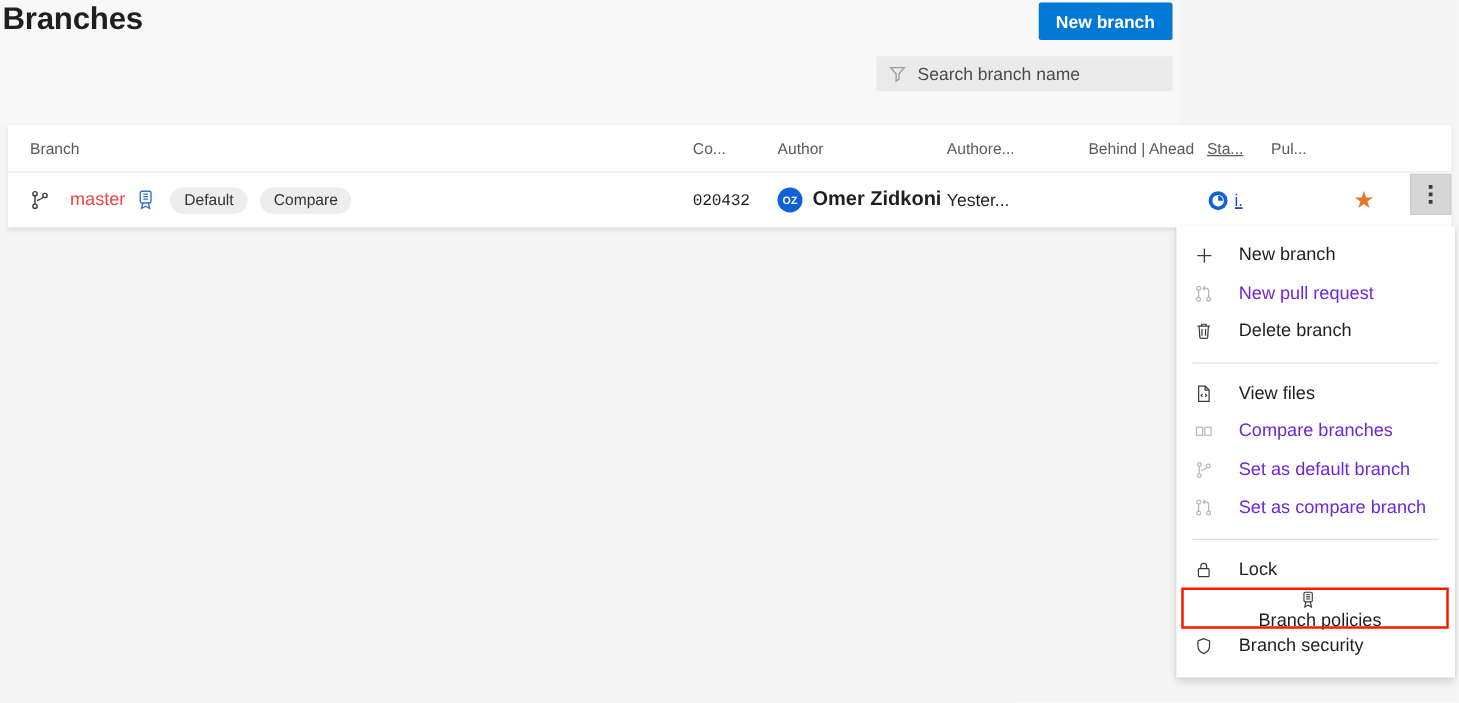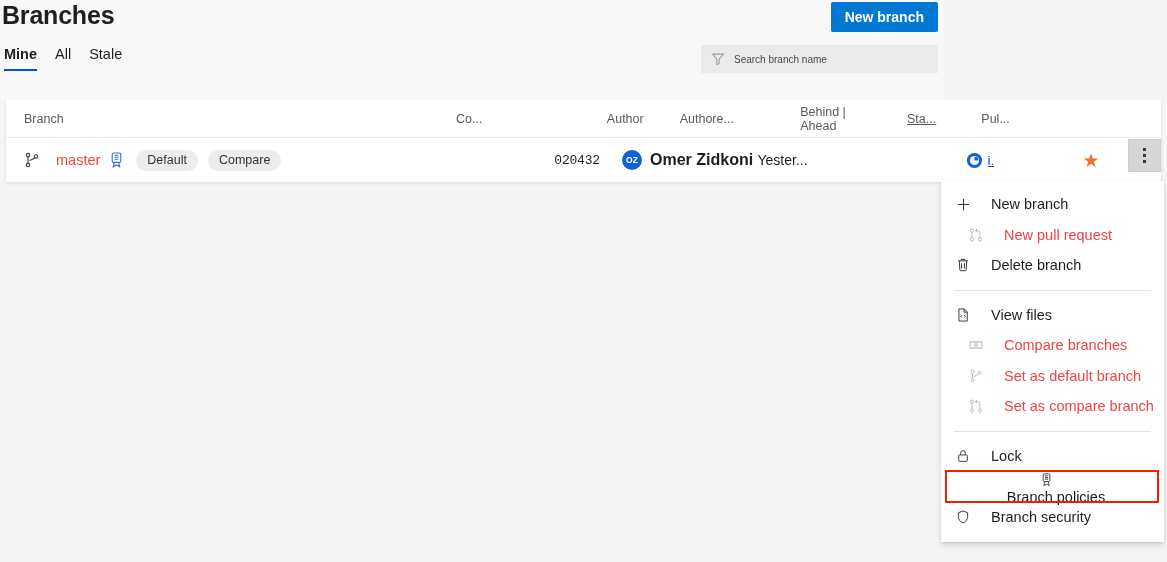--- a/index.html
+++ b/index.html
@@ -105,21 +105,21 @@
     margin-right: 9px;
     flex: 0 0 auto;
     opacity: .55;
   }
   .search-input {
     flex: 1;
     border: none;
     outline: none;
     background: transparent;
     font-family: "Liberation Sans", sans-serif;
-    font-size: 10px;
+    font-size: 14px;
     color: #3b3b3b;
     padding: 0;
   }
   .search-input::placeholder { color: #4a4a4a; opacity: 1; }
 
   
   .table-card {
     position: absolute;
     left: 6px;
     top: 100px;
@@ -128,34 +128,33 @@
     box-shadow: 0 1.6px 3.6px rgba(0,0,0,0.10), 0 0.3px 0.9px rgba(0,0,0,0.08);
   }
 
   .thead {
     height: 38px;
     display: flex;
     align-items: center;
     border-bottom: 1px solid #ebebeb;
     font-size: 12.5px;
     color: #5a5a5a;
-    gap: 36px;
   }
   .trow {
     height: 44px;
     display: flex;
     align-items: center;
     font-size: 14px;
     color: #1f1f1f;
     position: relative;
   }
 
   .c-branch   { width: 566px; padding-left: 18px; }
   .c-commit   { width: 70px; }
-  .c-author   { width: 140px; text-align: right; }
+  .c-author   { width: 140px; }
   .c-authored { width: 117px; }
   .c-ba       { width: 98px; }
   .c-status   { width: 53px; text-decoration: underline; }
   .c-pull     { width: 68px; }
   .c-fav      { width: 45px; }
   .c-more     { width: 36px; }
 
   .branch-cell {
     display: flex;
     align-items: center;
@@ -277,23 +276,22 @@
     height: 30.5px;
     display: flex;
     align-items: center;
     padding-left: 13px;
     font-size: 14.5px;
     color: #1f1f1f;
     cursor: pointer;
     position: relative;
   }
   .menu-item.disabled {
-    color: #ef4444;
+    color: #6d28d9;
     cursor: default;
-    margin-left: 13px;
   }
   .menu-item .mi-icon {
     width: 18px;
     height: 18px;
     margin-right: 19px;
     flex: 0 0 auto;
     display: flex;
     align-items: center;
     justify-content: center;
   }
@@ -320,25 +318,20 @@
 <body>
 
 <div class="page">
 
   <div class="header">
 
     <div class="page-title">Branches</div>
 
     <button class="new-branch-btn">New branch</button>
 
-    <div class="tabs">
-      <div class="tab active">Mine</div>
-      <div class="tab">All</div>
-      <div class="tab">Stale</div>
-    </div>
 
     <div class="search-box">
       <span class="filter-icon">
         <svg viewBox="0 0 16 16" width="14" height="14" fill="none" stroke="#5a5a5a" stroke-width="1.2">
           <path d="M1.8 2.4h12.4L9.3 8.1v5.1l-2.6 1.3V8.1z"></path>
         </svg>
       </span>
       <input class="search-input" type="text" placeholder="Search branch name" style="">
     </div>
   </div>

